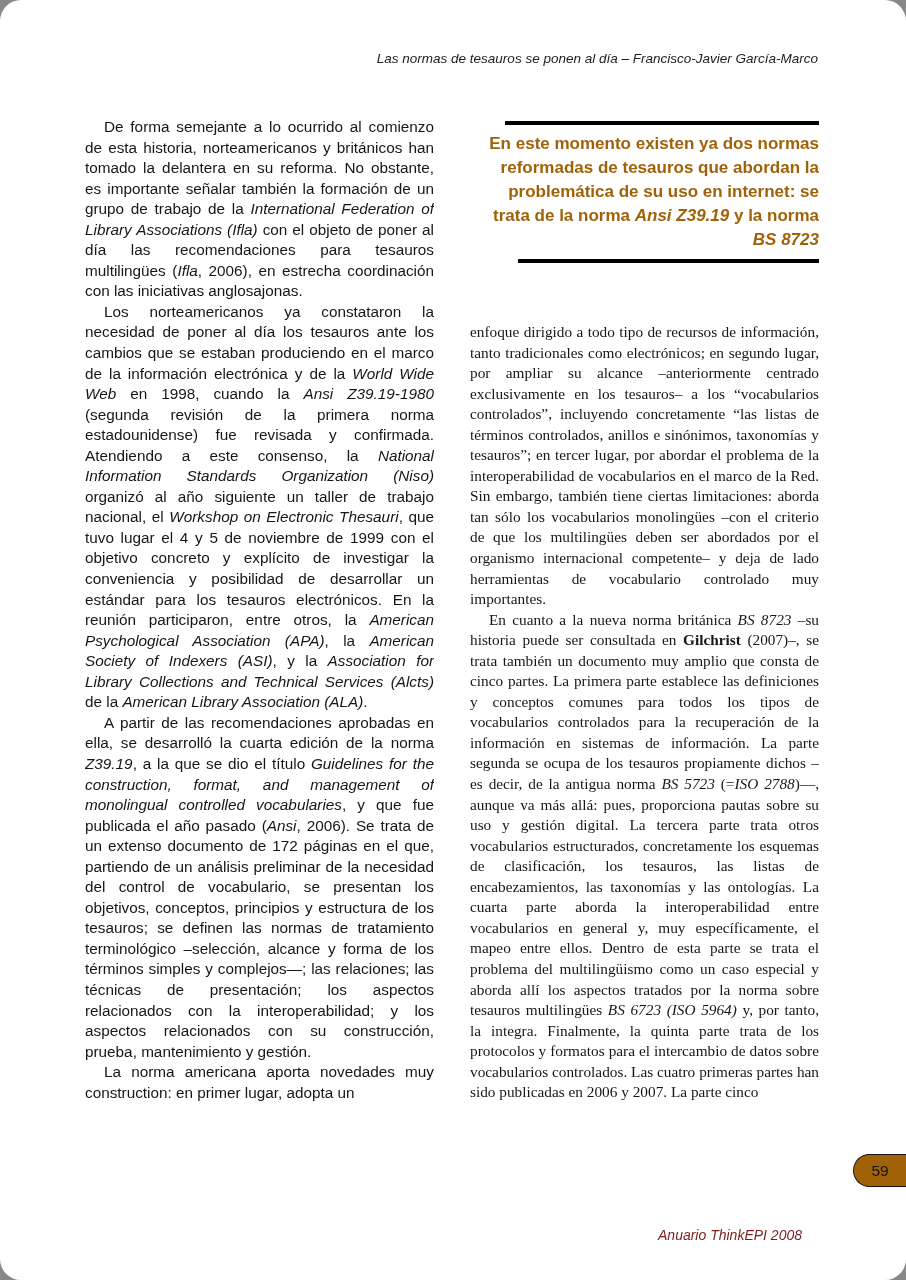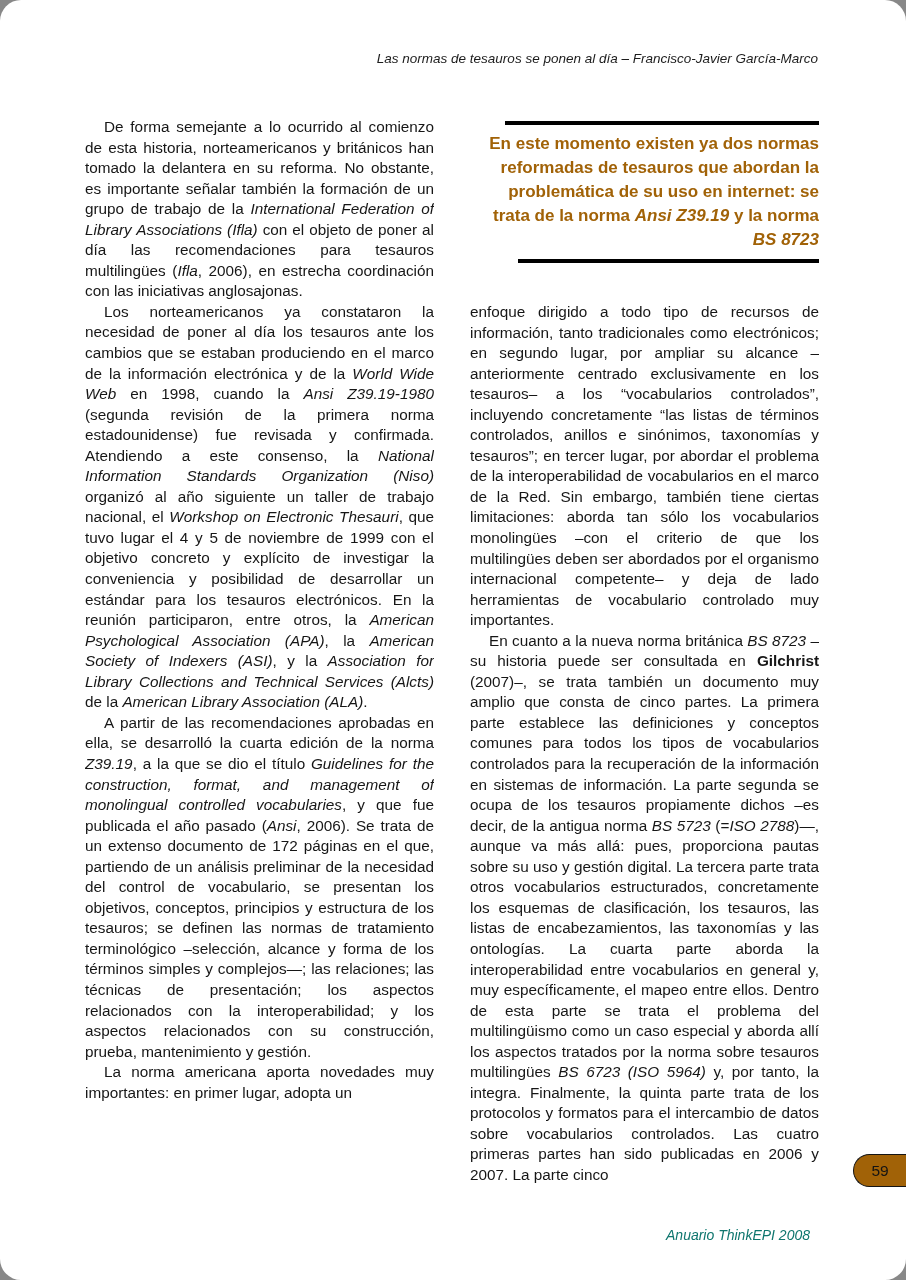--- a/index.html
+++ b/index.html
@@ -34,48 +34,48 @@
   .pq-rule{height:4px;background:#000;margin-left:auto;}
   .pq-rule-top{width:314px;}
   .pq-rule-bottom{width:301px;}
   .pq-text{
     text-align:right;
     font-weight:bold;
     font-size:17px;line-height:24px;
     padding:7px 0 7px 0;
     color:#a16207;
   }
-  .col-right-text{margin-top:39px;}
+  .col-right-text{margin-top:59px;font-family:Liberation Serif, serif;}
   .page-badge{
     position:absolute;top:1154px;right:0;
     width:52px;height:31px;
     background:#a16207;
     border:1.5px solid #141414;border-right:none;
     border-radius:17px 0 0 17px;
     display:flex;align-items:center;justify-content:center;
     font-size:15.5px;color:#141414;
   }
   .journal-footer{
-    position:absolute;top:1227px;right:96px;
+    position:absolute;top:1227px;right:104px;
     font-style:italic;font-size:14px;
-    color:#0f766e;white-space:nowrap;
+    color:#7f1d1d;white-space:nowrap;
   }
 </style>
 </head>
 <body>
 
 <div class="page">
 
   <div class="running-header">Las normas de tesauros se ponen al día – Francisco-Javier García-Marco</div>
 
   <div class="col col-left">
       <p class="para indent"><span>De forma semejante a lo ocurrido al comienzo de esta historia, norteamericanos y británicos han tomado la delantera en su reforma. No obstante, es importante señalar también la formación de un grupo de trabajo de la </span><span class="it">International Federation of Library Associations (Ifla)</span><span> con el objeto de poner al día las recomendaciones para tesauros multilingües (</span><span class="it">Ifla</span><span>, 2006), en estrecha coordinación con las iniciativas anglosajonas.</span></p>
       <p class="para indent"><span>Los norteamericanos ya constataron la necesidad de poner al día los tesauros ante los cambios que se estaban produciendo en el marco de la información electrónica y de la </span><span class="it">World Wide Web</span><span> en 1998, cuando la </span><span class="it">Ansi Z39.19-1980</span><span> (segunda revisión de la primera norma estadounidense) fue revisada y confirmada. Atendiendo a este consenso, la </span><span class="it">National Information Standards Organization (Niso)</span><span> organizó al año siguiente un taller de trabajo nacional, el </span><span class="it">Workshop on Electronic Thesauri</span><span>, que tuvo lugar el 4 y 5 de noviembre de 1999 con el objetivo concreto y explícito de investigar la conveniencia y posibilidad de desarrollar un estándar para los tesauros electrónicos. En la reunión participaron, entre otros, la </span><span class="it">American Psychological Association (APA)</span><span>, la </span><span class="it">American Society of Indexers (ASI)</span><span>, y la </span><span class="it">Association for Library Collections and Technical Services (Alcts)</span><span> de la </span><span class="it">American Library Association (ALA)</span><span>.</span></p>
       <p class="para indent"><span>A partir de las recomendaciones aprobadas en ella, se desarrolló la cuarta edición de la norma </span><span class="it">Z39.19</span><span>, a la que se dio el título </span><span class="it">Guidelines for the construction, format, and management of monolingual controlled vocabularies</span><span>, y que fue publicada el año pasado (</span><span class="it">Ansi</span><span>, 2006). Se trata de un extenso documento de 172 páginas en el que, partiendo de un análisis preliminar de la necesidad del control de vocabulario, se presentan los objetivos, conceptos, principios y estructura de los tesauros; se definen las normas de tratamiento terminológico –selección, alcance y forma de los términos simples y complejos—; las relaciones; las técnicas de presentación; los aspectos relacionados con la interoperabilidad; y los aspectos relacionados con su construcción, prueba, mantenimiento y gestión.</span></p>
-      <p class="para indent"><span>La norma americana aporta novedades muy importantes: en primer lugar, adopta un</span></p>
+      <p class="para indent"><span>La norma americana aporta novedades muy construction: en primer lugar, adopta un</span></p>
     </div>
 
   <div class="col col-right">
     <div class="pullquote">
       <div class="pq-rule pq-rule-top"></div>
       <div class="pq-text"><span>En este momento existen ya dos normas reformadas de tesauros que abordan la problemática de su uso en internet: se trata de la norma </span><span class="it">Ansi Z39.19</span><span> y la norma </span><span class="it">BS 8723</span></div>
       <div class="pq-rule pq-rule-bottom"></div>
     </div>
     <div class="col-right-text">
         <p class="para"><span>enfoque dirigido a todo tipo de recursos de información, tanto tradicionales como electrónicos; en segundo lugar, por ampliar su alcance –anteriormente centrado exclusivamente en los tesauros– a los “vocabularios controlados”, incluyendo concretamente “las listas de términos controlados, anillos e sinónimos, taxonomías y tesauros”; en tercer lugar, por abordar el problema de la interoperabilidad de vocabularios en el marco de la Red. Sin embargo, también tiene ciertas limitaciones: aborda tan sólo los vocabularios monolingües –con el criterio de que los multilingües deben ser abordados por el organismo internacional competente– y deja de lado herramientas de vocabulario controlado muy importantes.</span></p>

